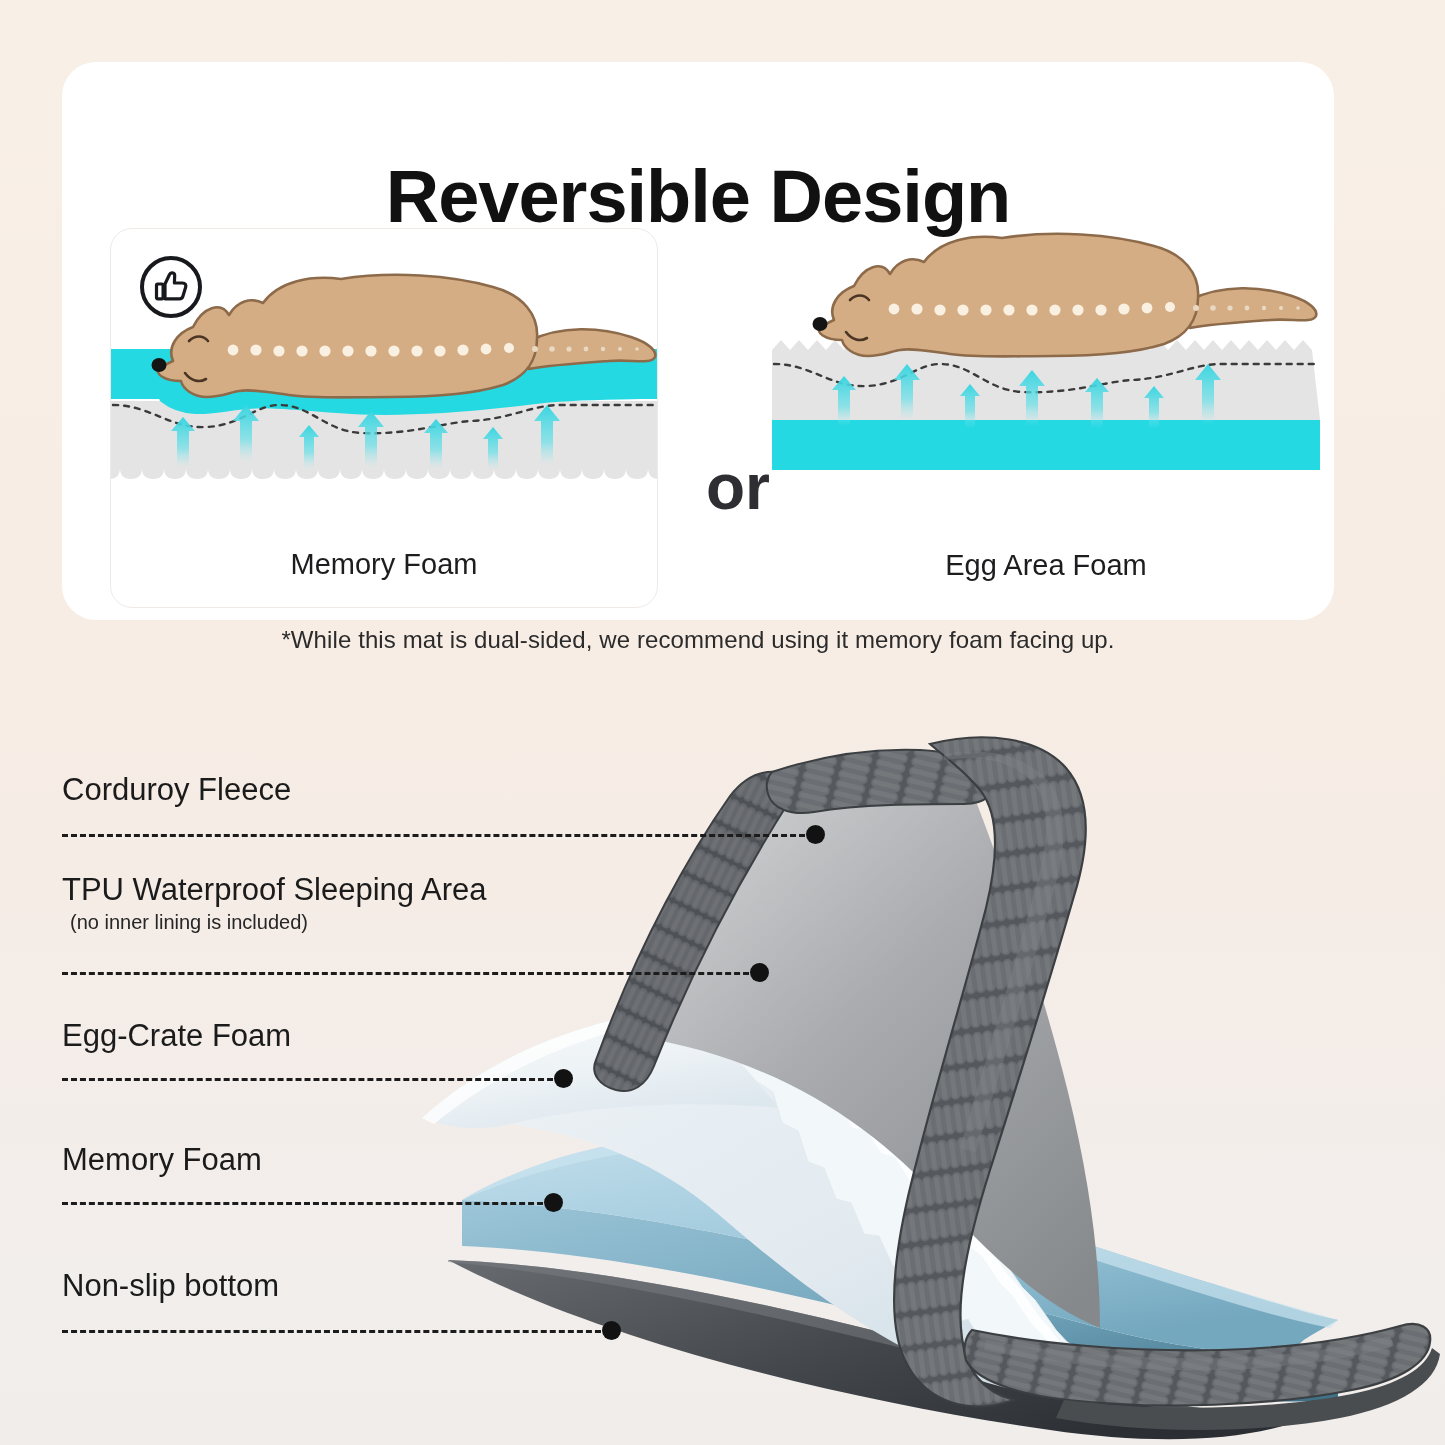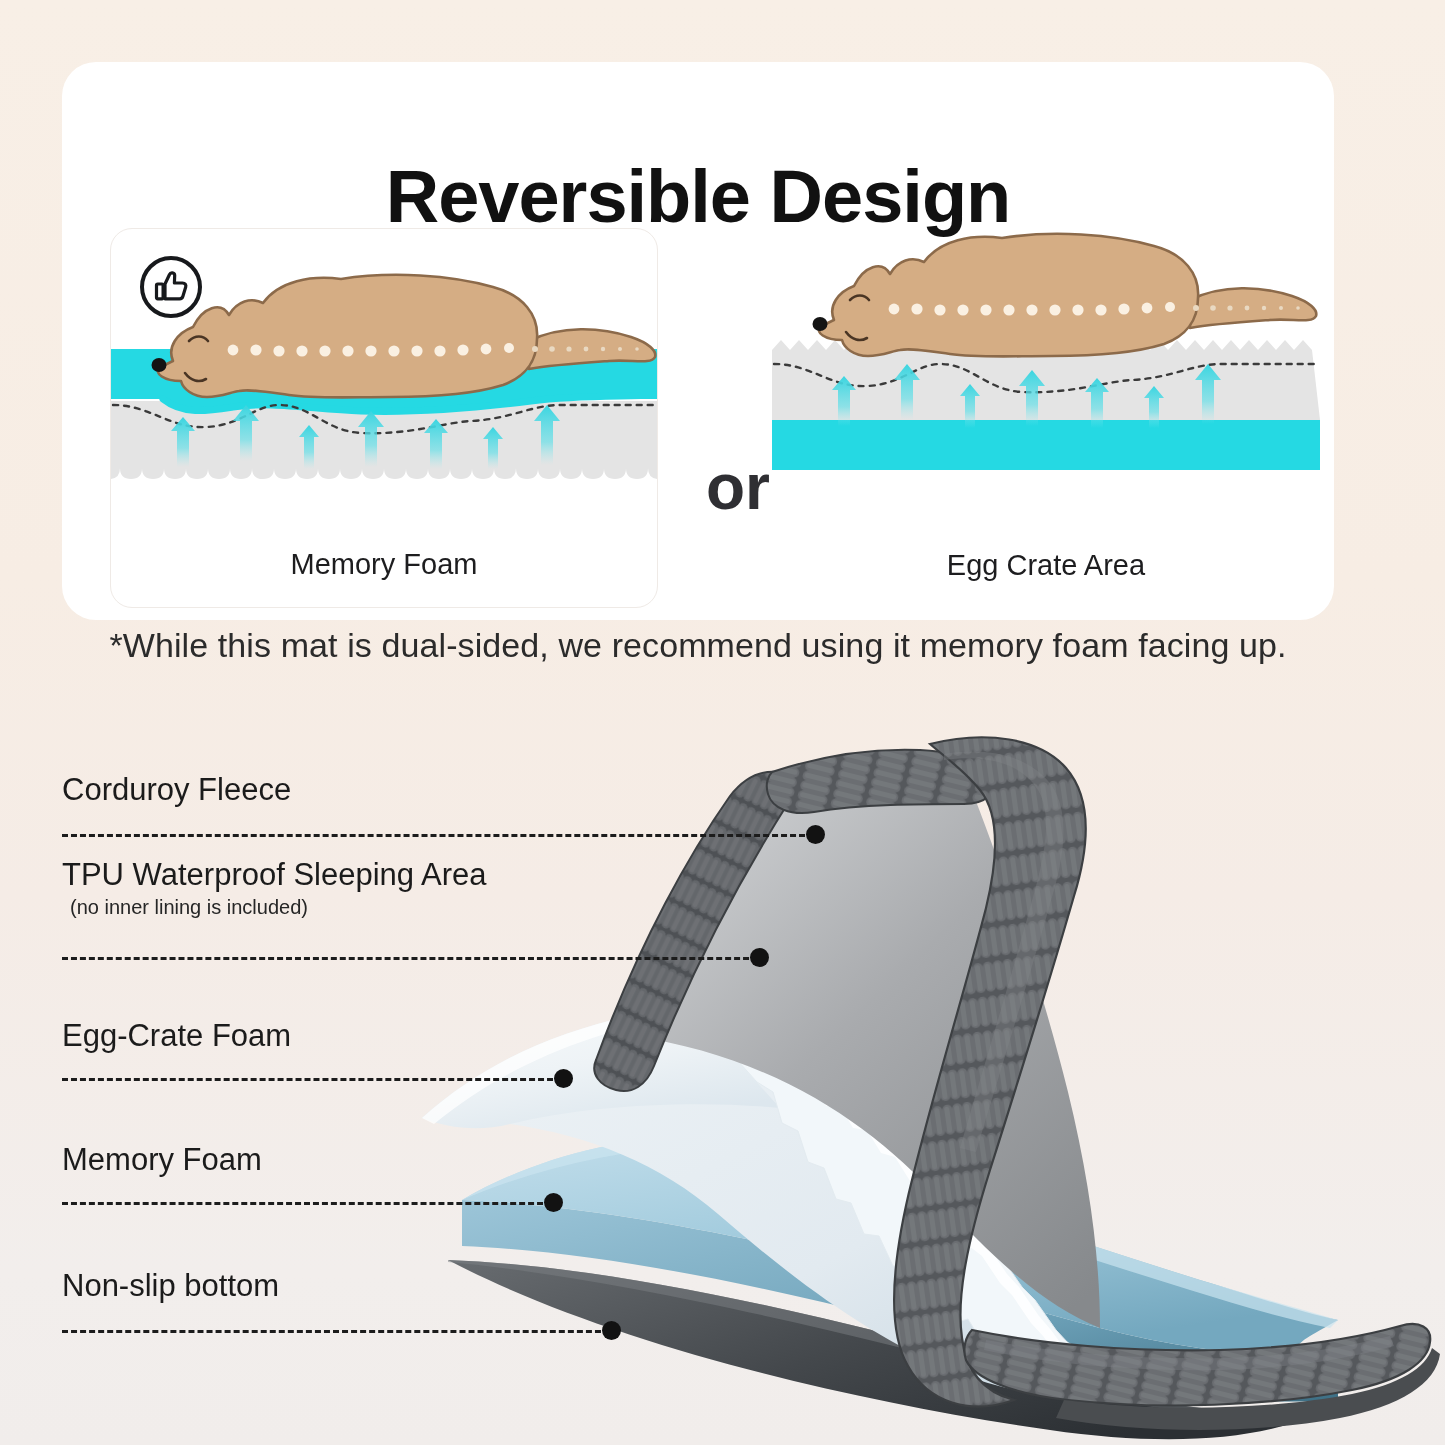--- a/index.html
+++ b/index.html
@@ -105,21 +105,21 @@
     color: #2f2f33;
   }
 
   
   .footnote {
     position: absolute;
     left: 0;
     top: 564px;
     width: 100%;
     text-align: center;
-    font-size: 34px;
+    font-size: 24px;
     color: #2b2b2b;
     letter-spacing: 0.1px;
   }
 
   
   .bottom {
     position: absolute;
     left: 0;
     top: 700px;
     width: 1176px;
@@ -163,21 +163,21 @@
     width: 19px;
     height: 19px;
     border-radius: 50%;
     background: #121212;
   }
 
   .c1 { top: 72px; }
   .c1 .c-line { top: 62px; width: 752px; }
   .c1 .c-dot  { top: 53px; left: 744px; }
 
-  .c2 { top: 157px; }
+  .c2 { top: 172px; }
   .c2 .c-line { top: 100px; width: 696px; }
   .c2 .c-dot  { top: 91px; left: 688px; }
 
   .c3 { top: 318px; }
   .c3 .c-line { top: 60px; width: 500px; }
   .c3 .c-dot  { top: 51px; left: 492px; }
 
   .c4 { top: 442px; }
   .c4 .c-line { top: 60px; width: 490px; }
   .c4 .c-dot  { top: 51px; left: 482px; }
@@ -416,21 +416,21 @@
                 <circle cx="475" cy="80" r="2.4"></circle>
               <circle cx="492" cy="80" r="2.2"></circle>
                 <circle cx="509" cy="80" r="2.0"></circle>
               <circle cx="526" cy="80" r="1.8"></circle>
             </g>
           </g>
         </g>
       </svg>
     </div>
 
-    <div class="panel-label">Egg Crate Area</div>
+    <div class="panel-label">Egg Area Foam</div>
   </div>
 
   <div class="footnote">*While this mat is dual-sided, we recommend using it memory foam facing up.</div>
 </div>
 
 <div class="bottom">
 
   <div class="product">
     <svg width="1045" height="745" viewBox="0 0 1045 745">
       <defs>

